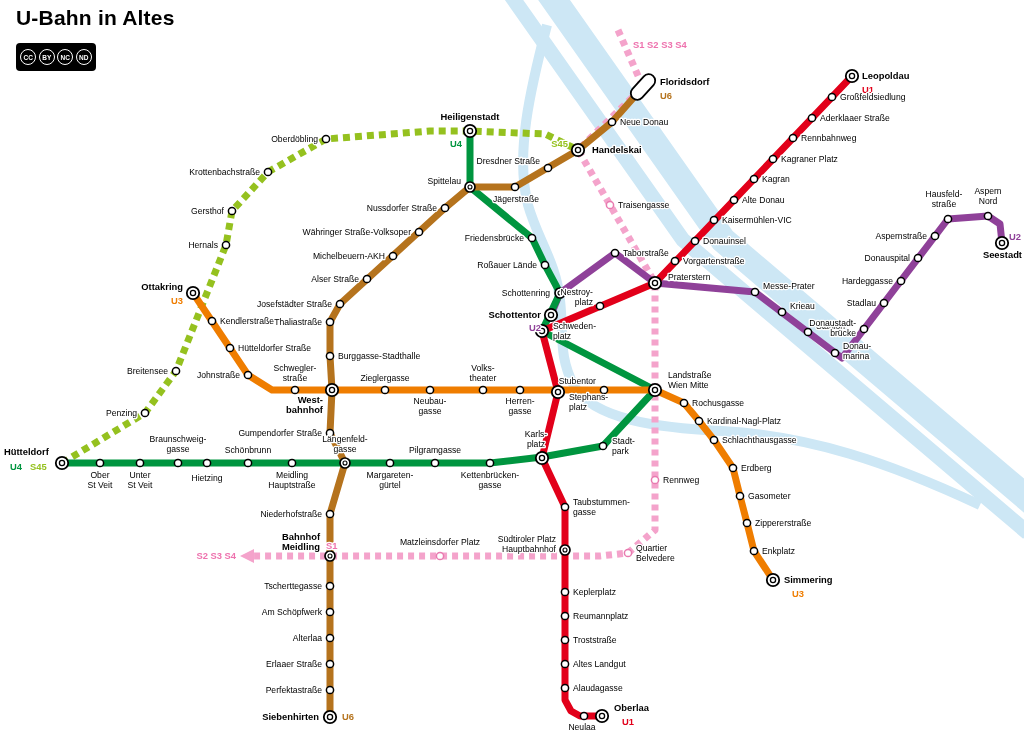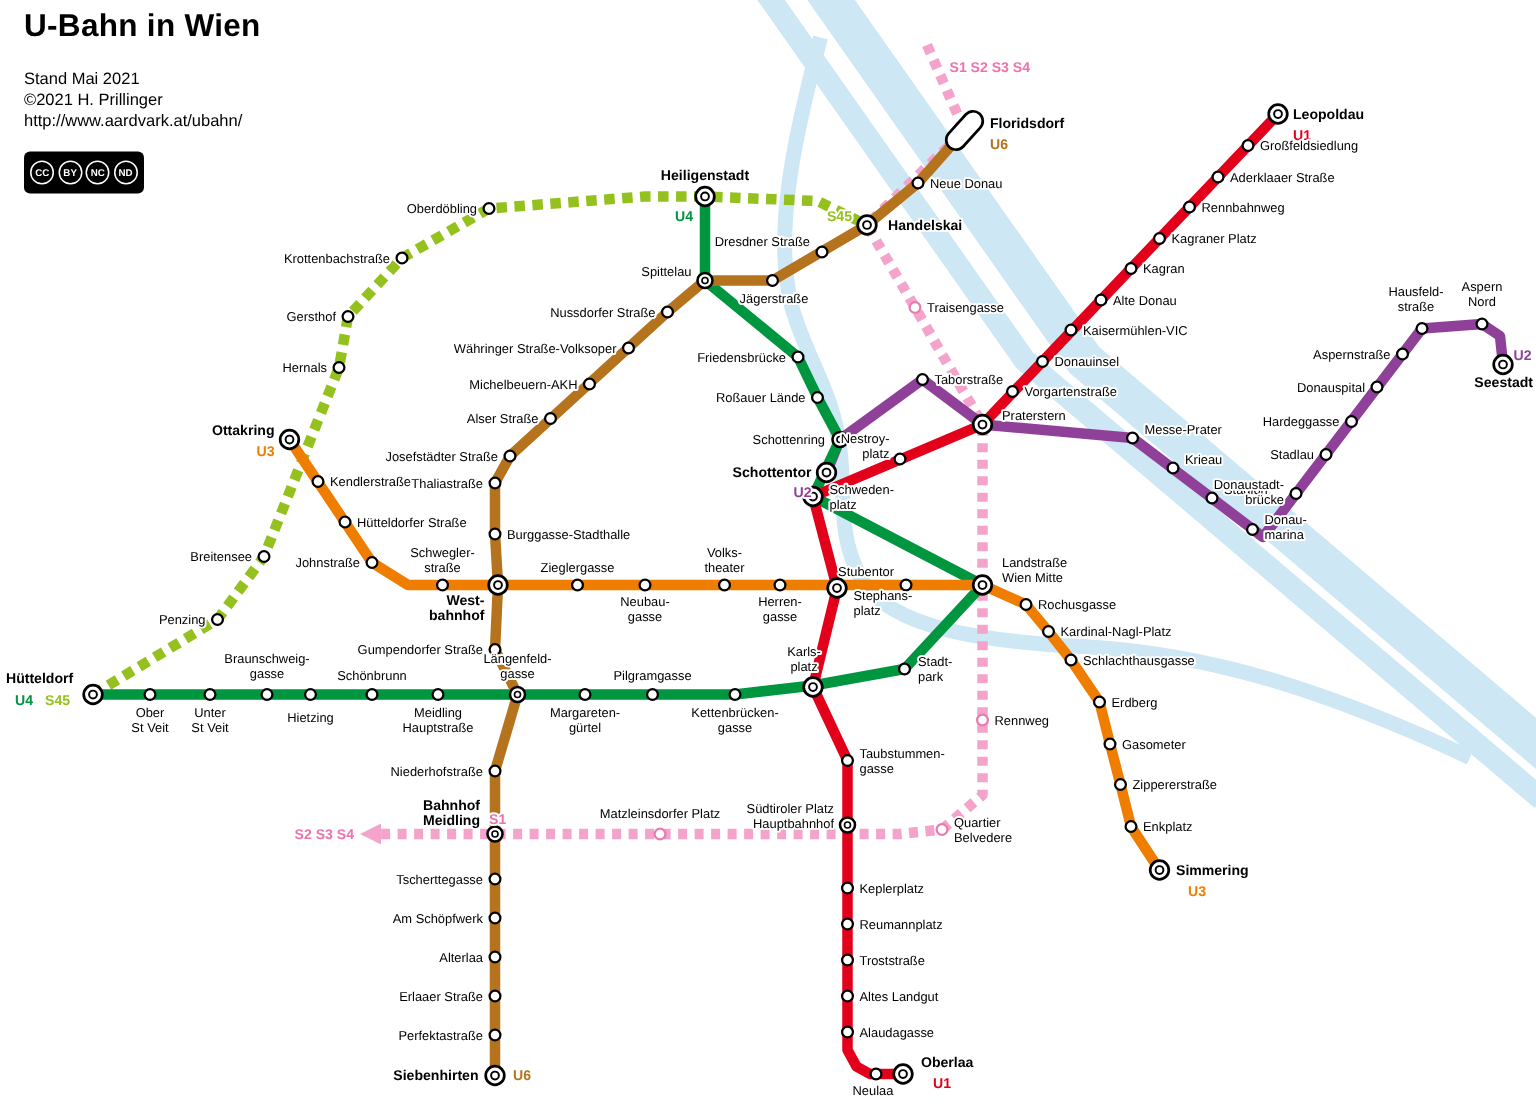--- a/index.html
+++ b/index.html
@@ -288,26 +288,21 @@
         <text x="618" y="208" text-anchor="start" class="lbl"><tspan x="618" y="208">Traisengasse</tspan></text>
         <text x="663" y="483" text-anchor="start" class="lbl"><tspan x="663" y="483">Rennweg</tspan></text>
         <text x="636" y="551" text-anchor="start" class="lbl"><tspan x="636" y="551">Quartier</tspan><tspan x="636" y="561">Belvedere</tspan></text>
         <text x="440" y="545" text-anchor="middle" class="lbl"><tspan x="440" y="545">Matzleinsdorfer Platz</tspan></text>
         <text x="633" y="48" text-anchor="start" class="lbl bg" style="fill: rgb(238, 114, 174);">S1 S2 S3 S4</text>
         <text x="236" y="559" text-anchor="end" class="lbl bg" style="fill: rgb(238, 114, 174);">S2 S3 S4</text>
       </g>
     </svg>
 
   <div class="hdr">
-    <h1>U-Bahn in Wien</h1>
-    <div class="meta">
-      <div>Stand Mai 2021</div>
-      <div>©2021 H. Prillinger</div>
-      <div>http://www.aardvark.at/ubahn/</div>
-    </div>
+    <h1>U-Bahn in Altes</h1>
     <div class="cc" id="cc-badge">
         <span class="circ">CC</span>
         <span class="circ">BY</span>
         <span class="circ">NC</span>
         <span class="circ">ND</span>
       </div>
   </div>
 
 </div>
 

